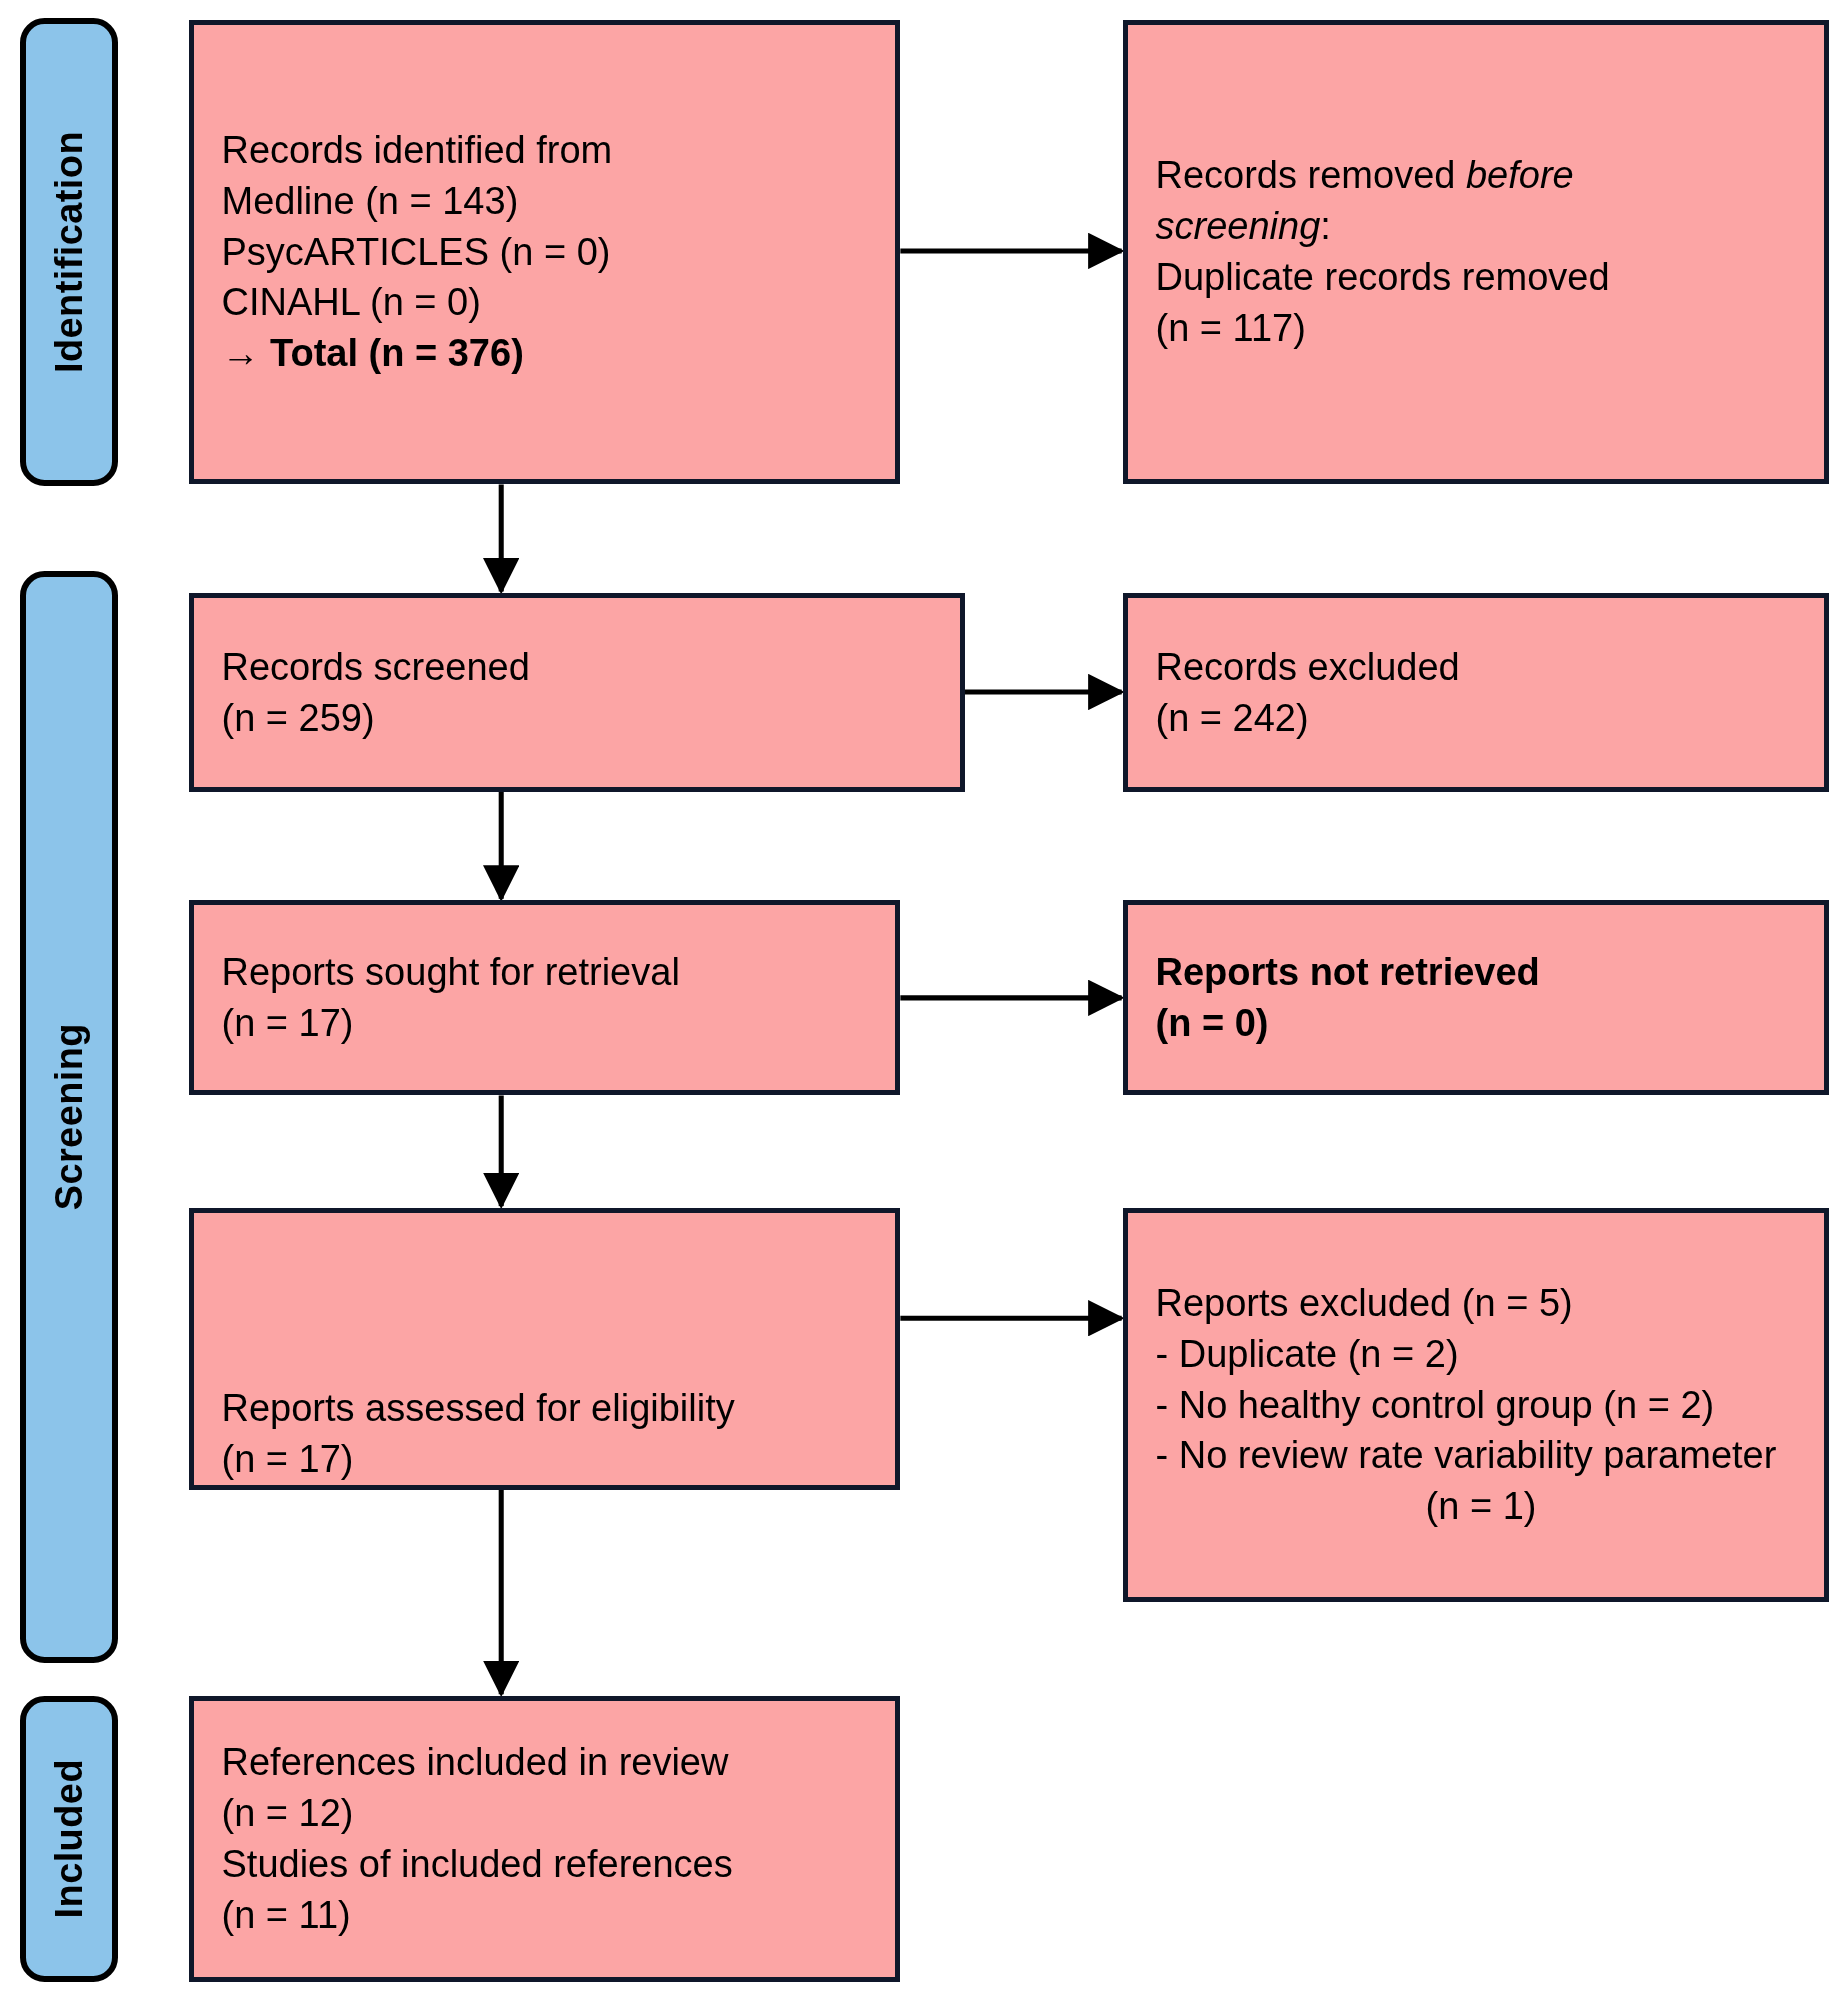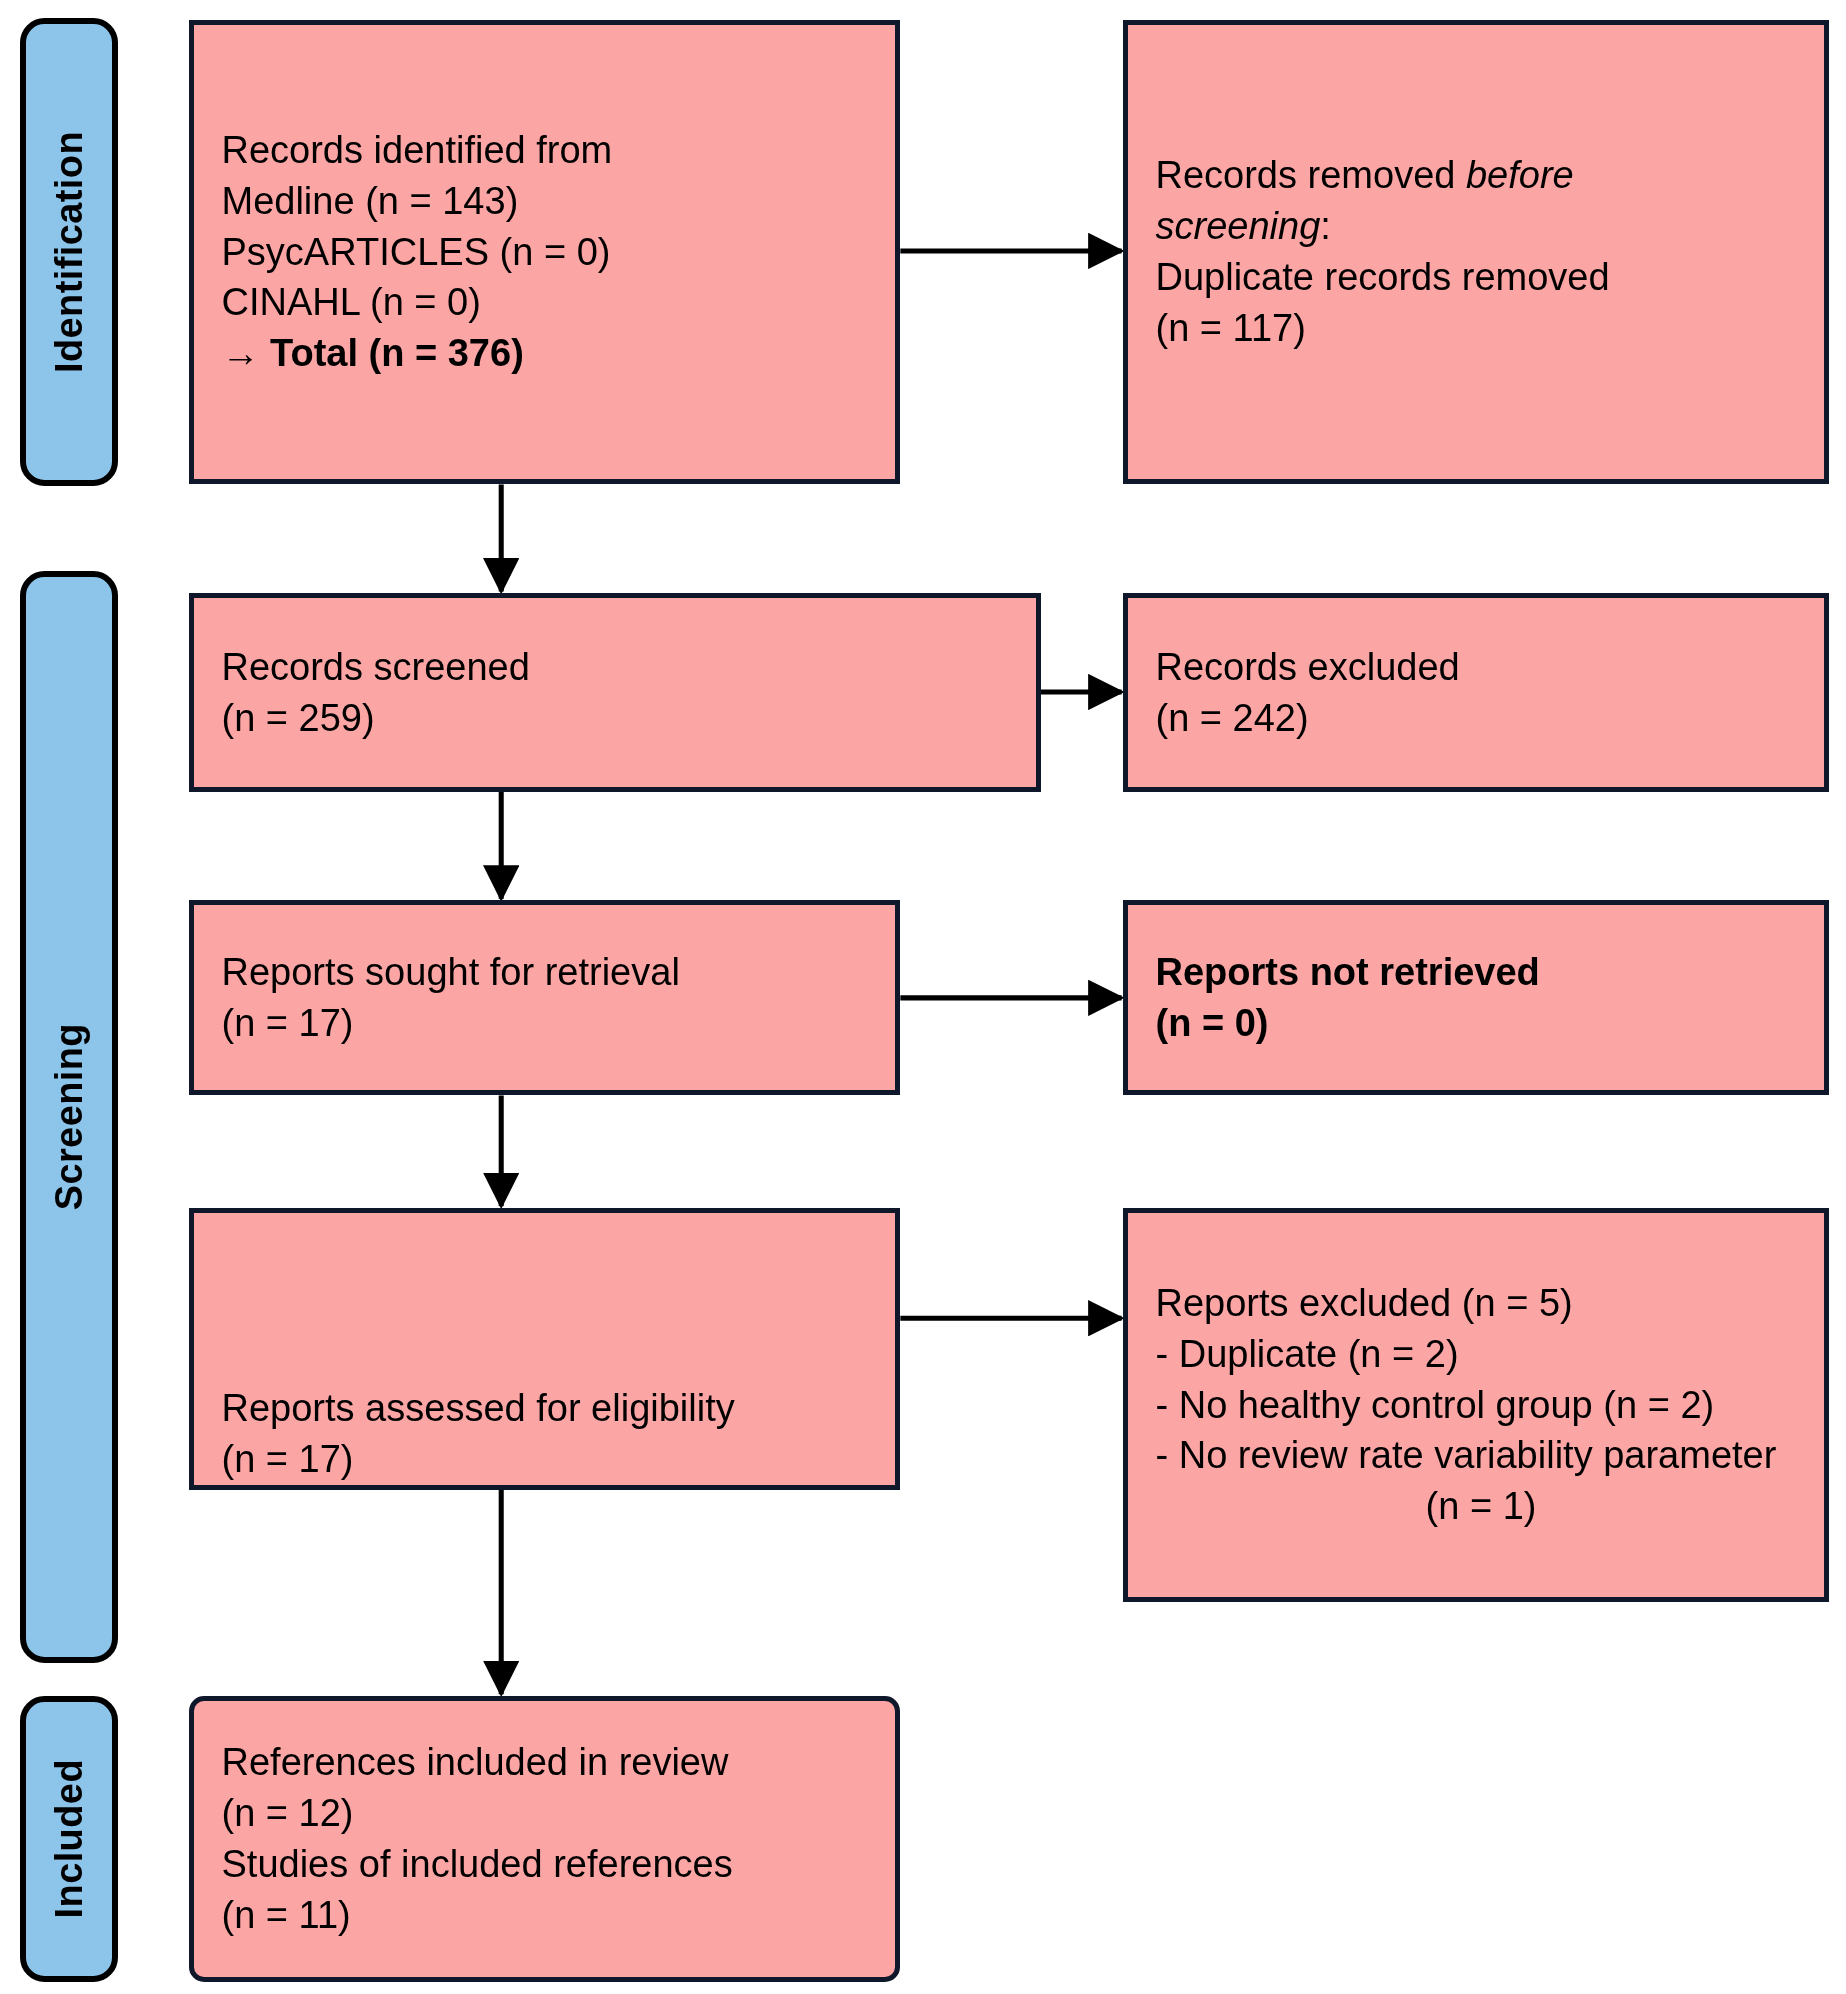--- a/index.html
+++ b/index.html
@@ -137,21 +137,21 @@
     <div class="line bold"> → Total (n = 376)</div>
   </div>
 
   <div class="flow-box" style="left:1123px; top:20px; width:706px; height:464px;">
     <div class="line"><span>Records removed </span><em>before</em></div>
     <div class="line"><em>screening</em><span>:</span></div>
     <div class="line"> Duplicate records removed</div>
     <div class="line">(n = 117)</div>
   </div>
 
-  <div class="flow-box" style="left:189px; top:593px; width:852px; height:199px;">
+  <div class="flow-box" style="left:189px; top:593px; width:776px; height:199px;">
     <div class="line">Records screened</div>
     <div class="line">(n = 259)</div>
   </div>
 
   <div class="flow-box" style="left:1123px; top:593px; width:706px; height:199px;">
     <div class="line">Records excluded</div>
     <div class="line">(n = 242)</div>
   </div>
 
   <div class="flow-box" style="left:189px; top:900px; width:711px; height:195px;">
@@ -170,21 +170,21 @@
   </div>
 
   <div class="flow-box" style="left:1123px; top:1208px; width:706px; height:394px;">
     <div class="line">Reports excluded (n = 5)</div>
     <div class="line">- Duplicate (n = 2)</div>
     <div class="line">- No healthy control group (n = 2)</div>
     <div class="line">- No review rate variability parameter</div>
     <div class="line indent"> (n = 1)</div>
   </div>
 
-  <div class="flow-box" style="left:189px; top:1696px; width:711px; height:286px;border-radius:15px;">
+  <div class="flow-box" style="left:189px; top:1696px; width:711px; height:286px;">
     <div class="line">References included in review</div>
     <div class="line">(n = 12)</div>
     <div class="line">Studies of included references</div>
     <div class="line">(n = 11)</div>
   </div>
 
 </div>
 
 
 </body></html>

